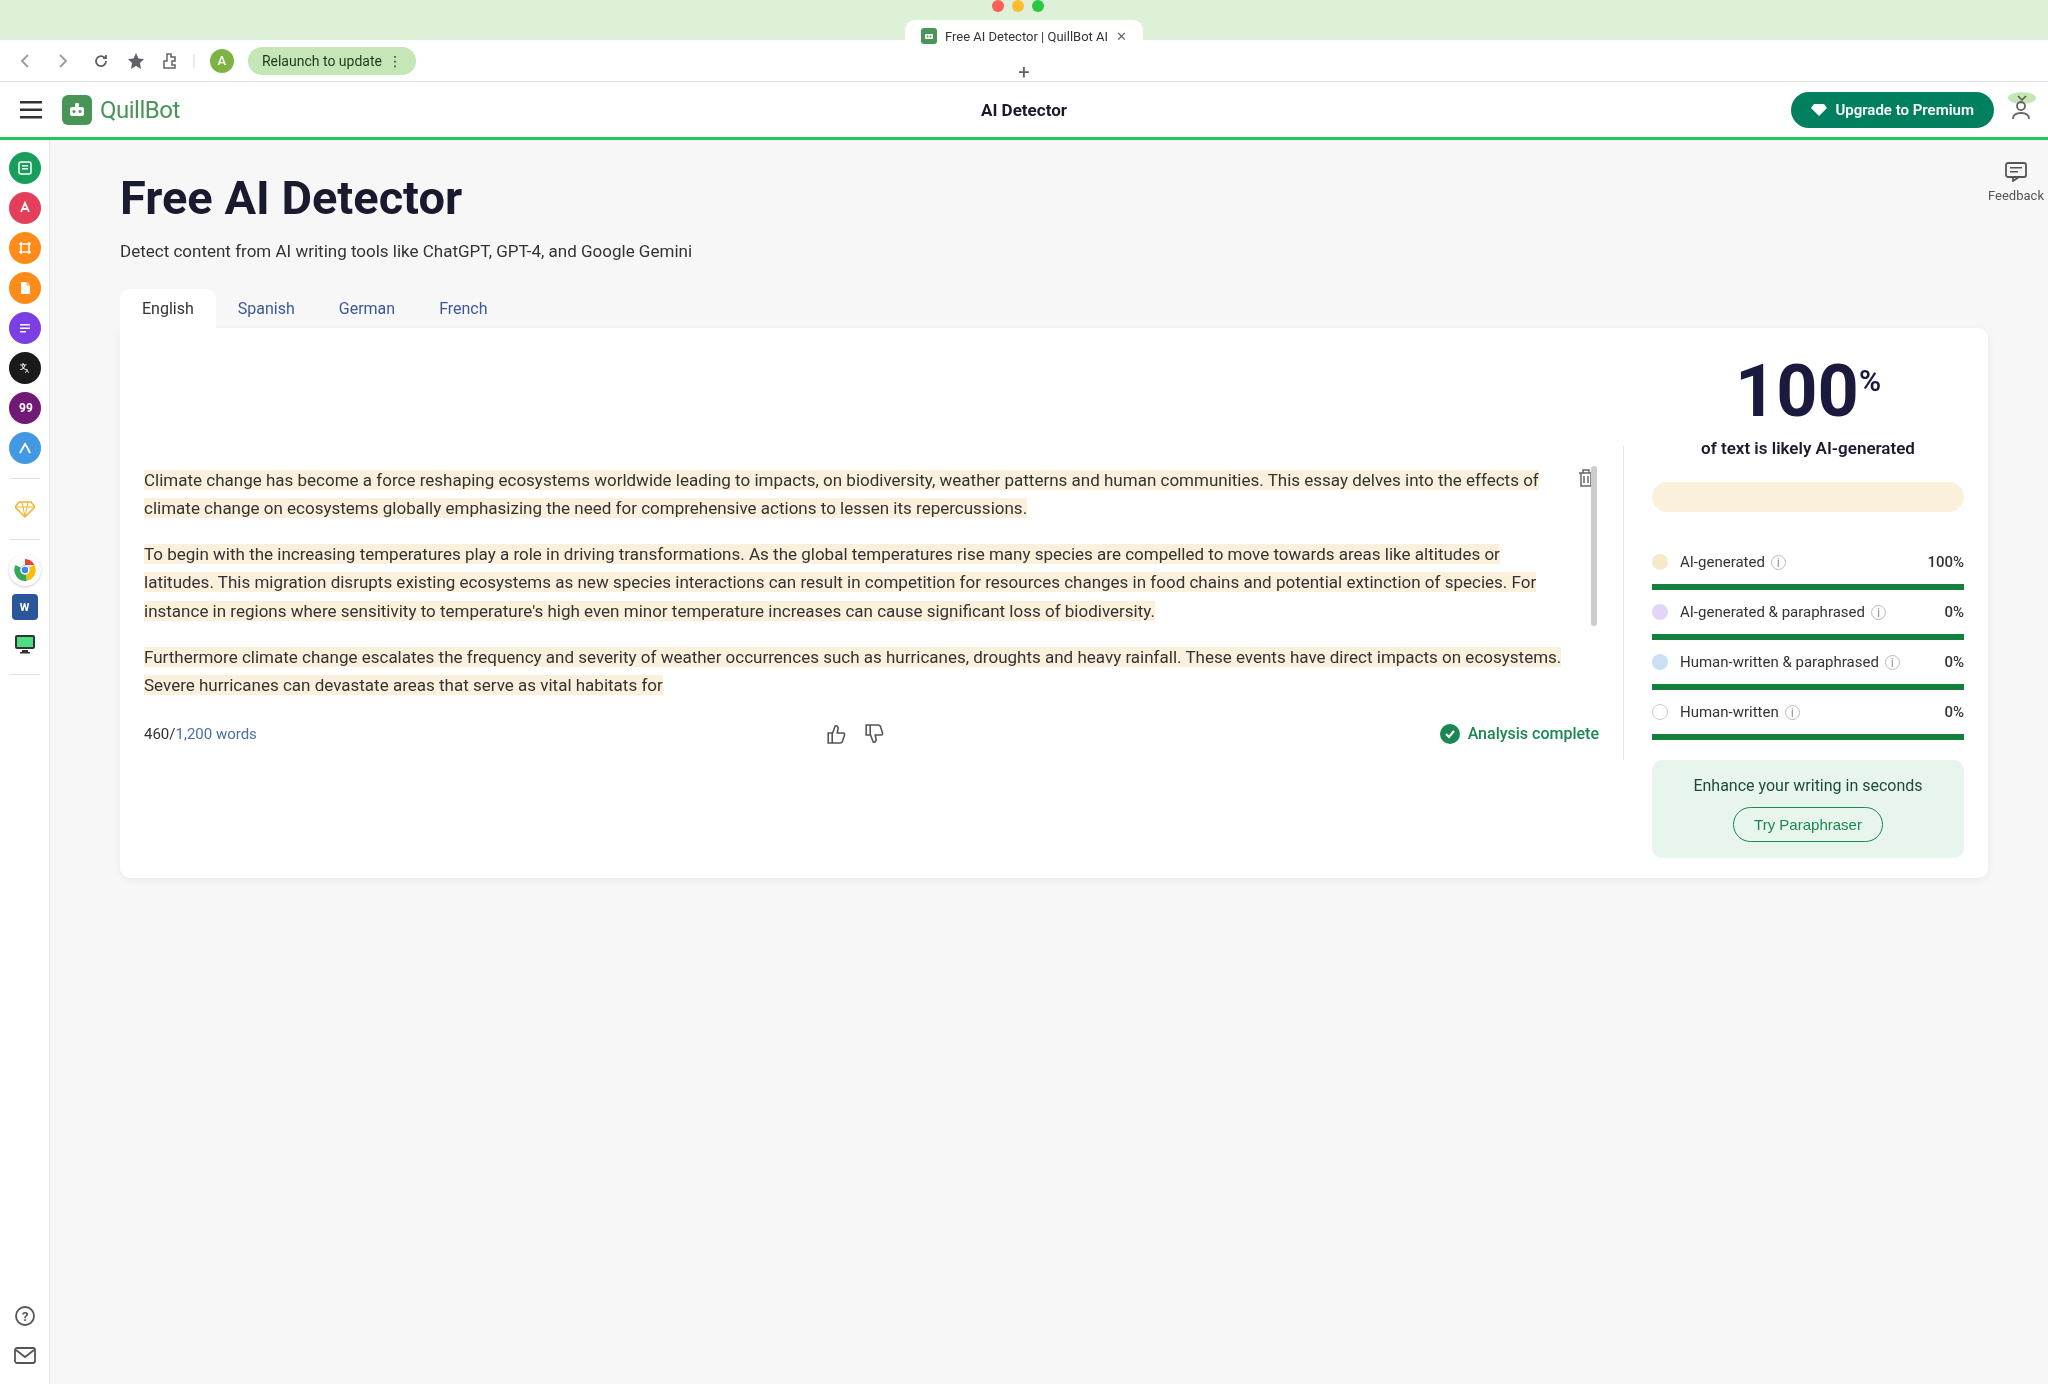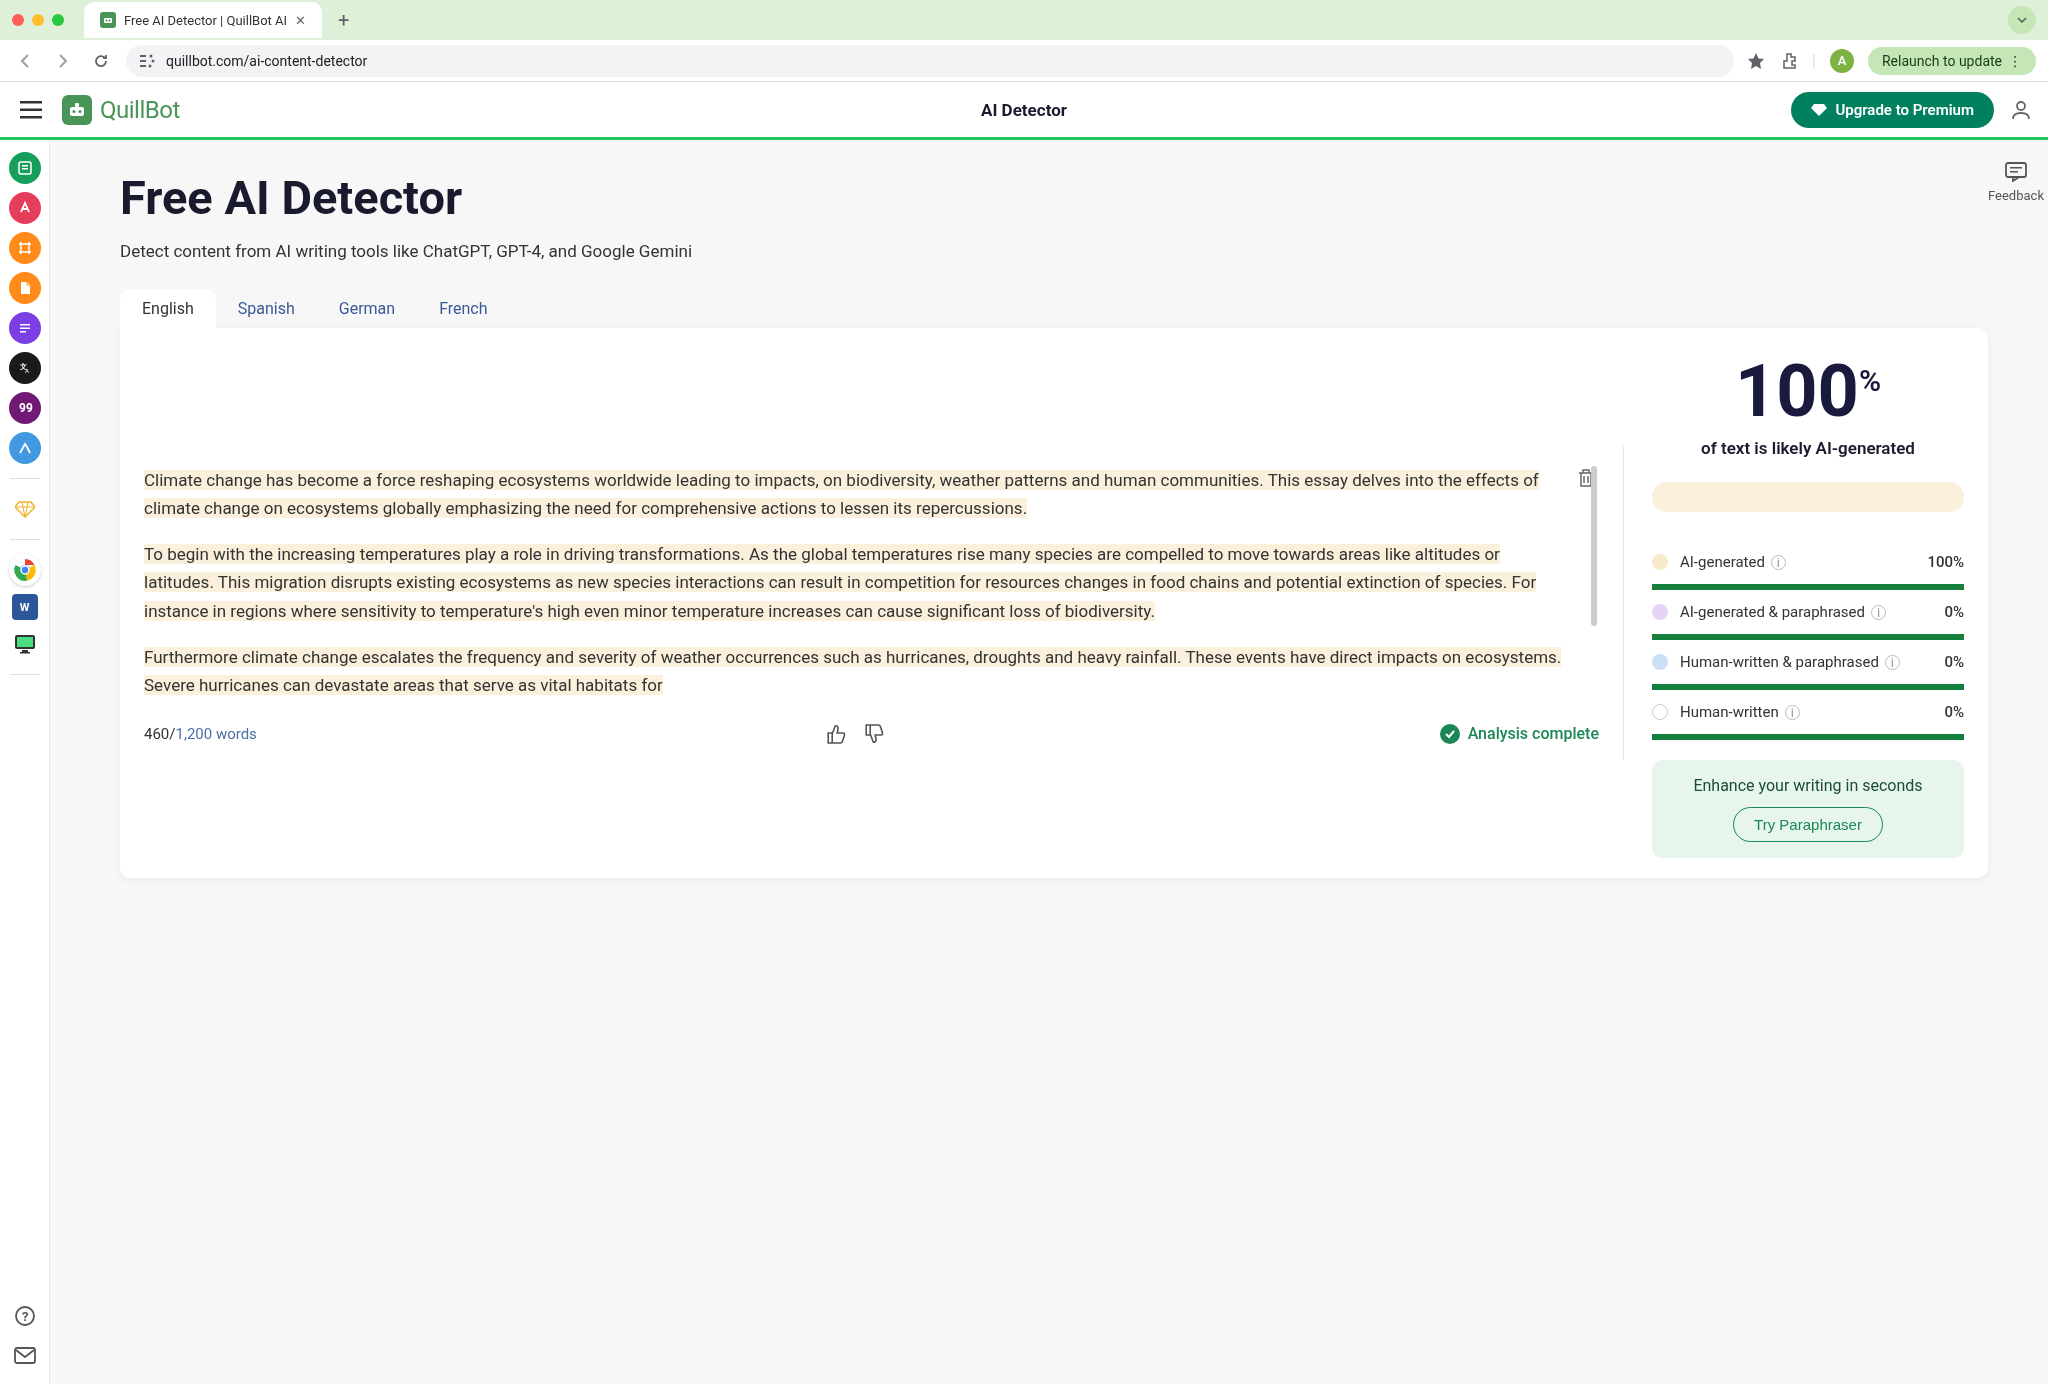--- a/index.html
+++ b/index.html
@@ -1,20 +1,20 @@
 <!DOCTYPE html>
 <html><head>
   <meta charset="utf-8">
   <style>
     * { margin: 0; padding: 0; box-sizing: border-box; }
     body { font-family: -apple-system, BlinkMacSystemFont, "Segoe UI", Roboto, sans-serif; background: #f5f5f5; overflow: hidden; }
     
     
     .browser-chrome { background: #dff0d8; height: 82px; }
-    .tab-bar { display: flex; align-items: center; height: 40px; padding: 0 12px; gap: 8px; }
+    .tab-bar { display: flex; align-items: center; height: 40px; padding: 0 12px; gap: 8px; flex-direction: column; }
     .traffic-lights { display: flex; gap: 8px; margin-right: 12px; }
     .traffic-light { width: 12px; height: 12px; border-radius: 50%; }
     .tl-red { background: #ff5f57; }
     .tl-yellow { background: #febc2e; }
     .tl-green { background: #28c840; }
     .tab { background: #fff; border-radius: 10px 10px 0 0; padding: 8px 16px; display: flex; align-items: center; gap: 8px; font-size: 13px; color: #333; height: 36px; min-width: 220px; }
     .tab-favicon { width: 16px; height: 16px; background: #499557; border-radius: 3px; display: flex; align-items: center; justify-content: center; }
     .tab-close { color: #666; margin-left: auto; cursor: pointer; }
     .new-tab-btn { color: #5f6368; font-size: 20px; cursor: pointer; padding: 0 8px; }
     .expand-btn { margin-left: auto; background: #c5e7b7; border-radius: 50%; width: 28px; height: 28px; display: flex; align-items: center; justify-content: center; cursor: pointer; color: #555; }
@@ -151,33 +151,20 @@
     <div class="nav-btn">
       <svg width="18" height="18" viewBox="0 0 18 18">
           <path d="M6 3 L12 9 L6 15" stroke="#9aa0a6" stroke-width="2" fill="none"></path>
         </svg>
     </div>
     <div class="nav-btn active">
       <svg width="18" height="18" viewBox="0 0 18 18">
           <path d="M14 9 A5 5 0 1 1 12.5 5.5 M14 3 L14 6 L11 6" stroke="#5f6368" stroke-width="1.8" fill="none"></path>
         </svg>
     </div>
-    <div class="address-bar">
-      <span class="addr-icon">
-        <svg width="16" height="14" viewBox="0 0 16 14">
-            <rect x="0" y="1" width="6" height="2" fill="#5f6368"></rect>
-            <rect x="0" y="6" width="6" height="2" fill="#5f6368"></rect>
-            <rect x="0" y="11" width="6" height="2" fill="#5f6368"></rect>
-            <circle cx="11" cy="2" r="1.5" fill="#5f6368"></circle>
-            <circle cx="13" cy="7" r="1.5" fill="#5f6368"></circle>
-            <circle cx="10" cy="12" r="1.5" fill="#5f6368"></circle>
-          </svg>
-      </span>
-      <span>quillbot.com/ai-content-detector</span>
-    </div>
     <div class="toolbar-icons">
       <span class="toolbar-icon">
         <svg width="20" height="20" viewBox="0 0 20 20">
             <path d="M10 2 L12.5 7.5 L18 8 L14 12 L15 18 L10 15 L5 18 L6 12 L2 8 L7.5 7.5 Z" fill="#5f6368"></path>
           </svg>
       </span>
       <span class="toolbar-icon">
         <svg width="18" height="18" viewBox="0 0 18 18">
             <path d="M7 2 L11 2 L11 5 L15 5 L15 9 L12 9 L12 13 L15 13 L15 16 L4 16 L4 9 L7 9 Z" stroke="#5f6368" stroke-width="1.5" fill="none"></path>
           </svg>

